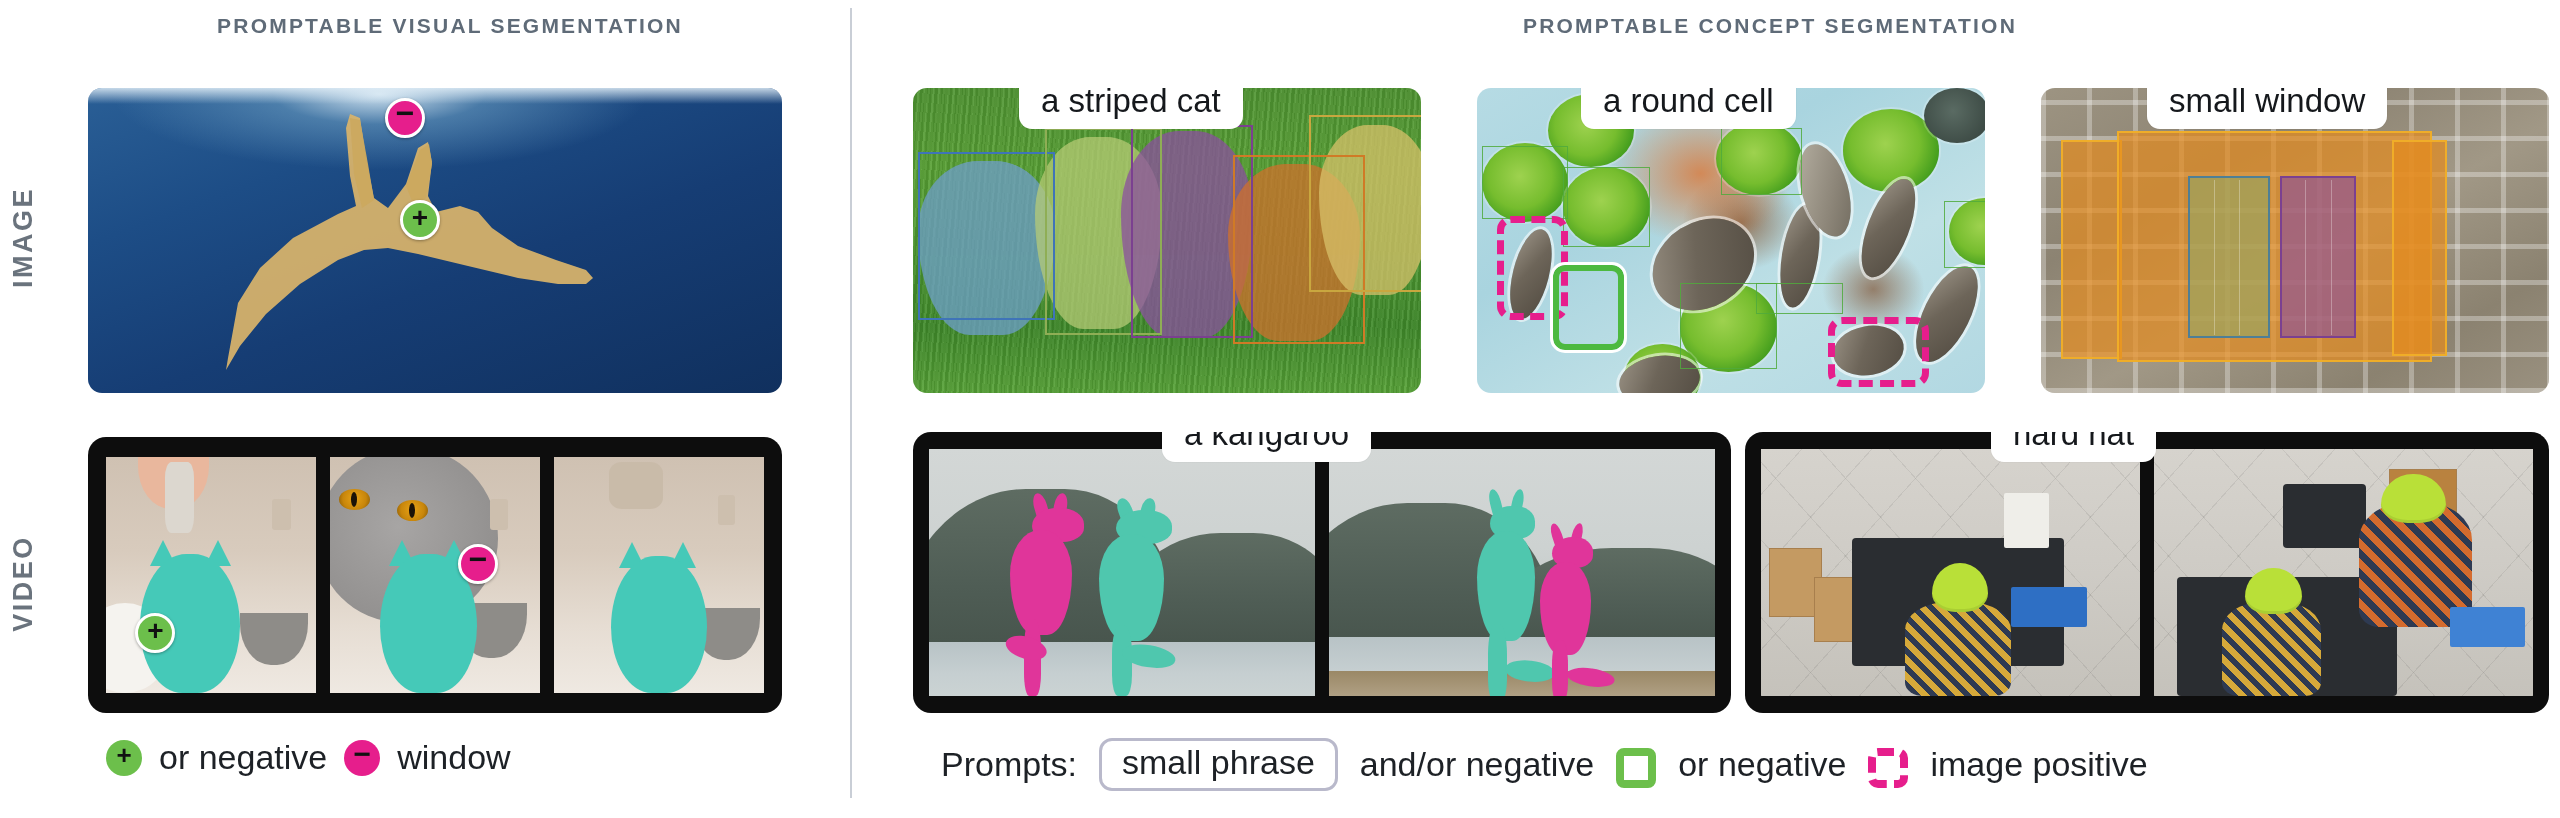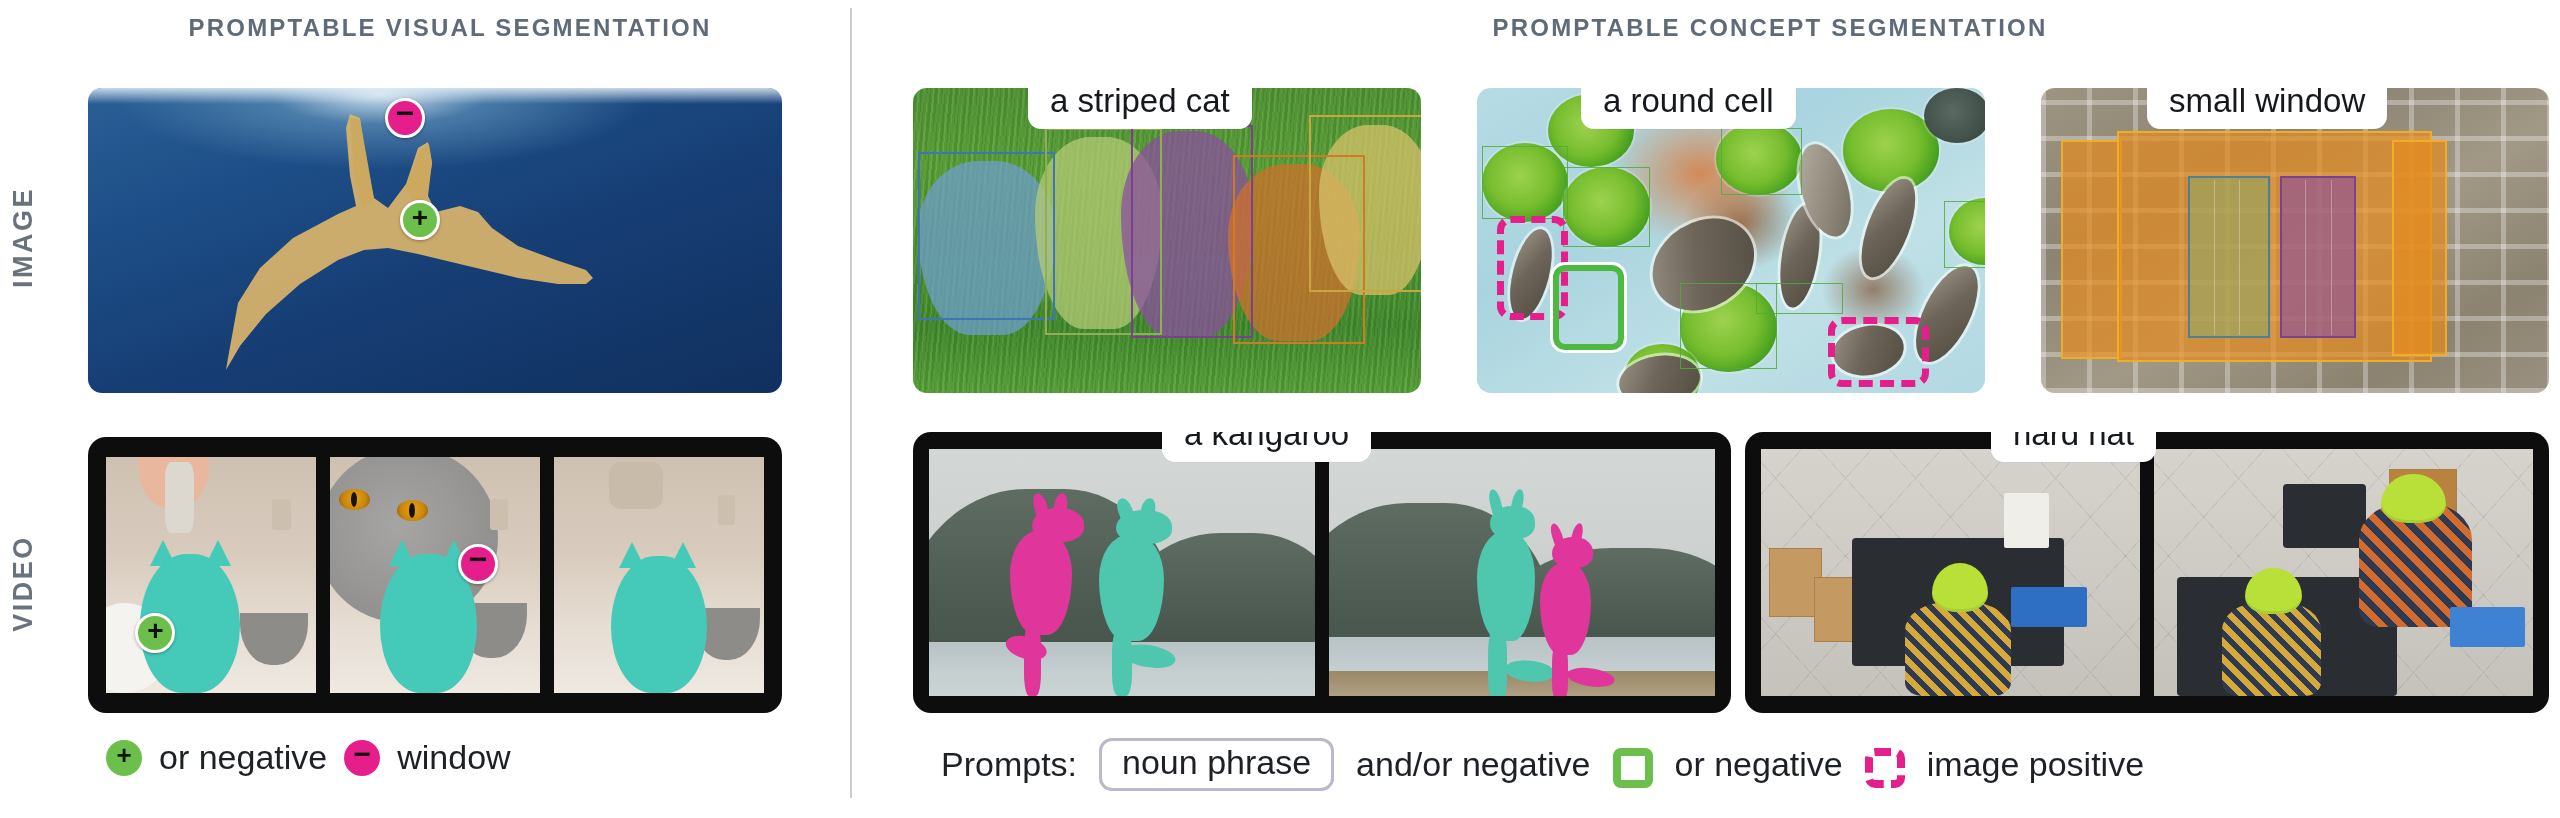--- a/index.html
+++ b/index.html
@@ -20,21 +20,21 @@
   .vdivider {
     position: absolute;
     left: 850px; top: 8px;
     width: 2px; height: 790px;
     background: #c9ced6;
   }
 
   
   .panel-title {
     position: absolute;
-    font-size: 24px;
+    font-size: 21px;
     font-weight: 700;
     letter-spacing: 2.2px;
     color: #5f6b78;
     white-space: nowrap;
     text-transform: uppercase;
   }
   #title-pvs { left: 90px; top: 14px; width: 720px; text-align: center; }
   #title-pcs { left: 1020px; top: 14px; width: 1500px; text-align: center; }
 
   
@@ -417,21 +417,21 @@
       </div>
     <div class="kitten" style="left:80%; top:12%; width:22%; height:56%; background:#d8c16a; opacity:.74;">
         <div class="head"></div>
       </div>
 
     <div class="kbox" style="left:1%;  top:21%; width:27%; height:55%; border-color:#3f74b8;"></div>
     <div class="kbox" style="left:26%; top:13%; width:23%; height:68%; border-color:#8fae55;"></div>
     <div class="kbox" style="left:43%; top:12%; width:24%; height:70%; border-color:#7b4090;"></div>
     <div class="kbox" style="left:63%; top:22%; width:26%; height:62%; border-color:#d07a26;"></div>
     <div class="kbox" style="left:78%; top:9%;  width:23%; height:58%; border-color:#c9a73f;"></div>
-    <div class="pill" style="left:106px; top:-12px;margin-left:9px;">a striped cat</div>
+    <div class="pill" style="left:106px; top:-12px;">a striped cat</div>
   </div>
 
   <div class="card" id="cells-card">
     <div class="cellbg"></div>
 
     <div class="algae" style="left:1%;  top:18%; width:17%; height:26%;"></div>
     <div class="algae" style="left:14%; top:2%;  width:17%; height:24%;"></div>
     <div class="algae" style="left:17%; top:26%; width:17%; height:26%;"></div>
     <div class="algae" style="left:47%; top:11%; width:17%; height:24%;"></div>
     <div class="algae" style="left:72%; top:7%;  width:19%; height:27%;"></div>
@@ -567,21 +567,21 @@
     </span>
     <span class="txt">or negative</span>
     <span class="cap-dot neg">
       <span>−</span>
     </span>
     <span class="txt">window</span>
   </div>
 
   <div class="caption" id="caption-right">
     <span class="txt">Prompts:</span>
-    <span class="np-box">noun phrase</span>
+    <span class="np-box">small phrase</span>
     <span class="txt">and/or negative</span>
     <span class="cap-sq-pos"></span>
     <span class="txt">or negative</span>
     <span class="cap-sq-neg"></span>
     <span class="txt">image positive</span>
   </div>
 
 </div>
 
 </body></html>

